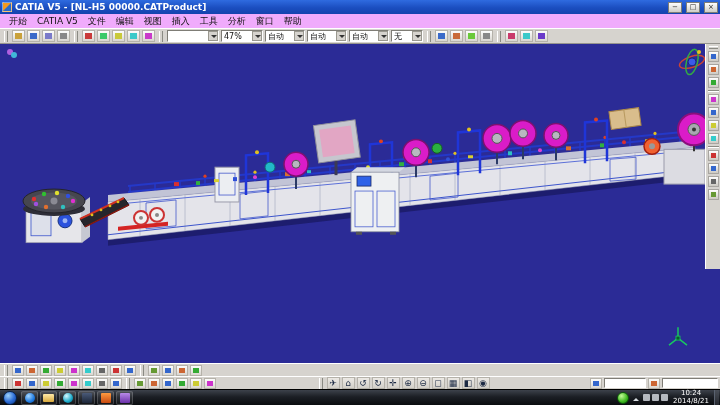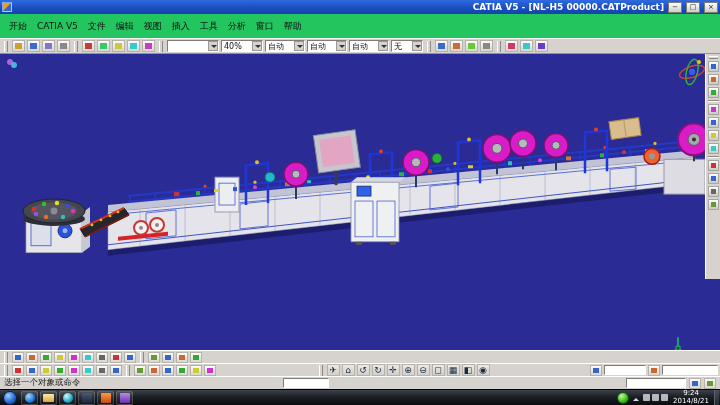--- a/index.html
+++ b/index.html
@@ -5,25 +5,25 @@
   * { margin:0; padding:0; box-sizing:border-box; }
   html,body { width:720px; height:405px; overflow:hidden; }
   body { font-family:"DejaVu Sans","Liberation Sans",sans-serif; font-size:9px; background:#000; }
   .app { width:720px; height:405px; display:flex; flex-direction:column; }
   .spacer { flex:1; }
   .grip { width:4px; height:11px; border-left:1px solid #fff; border-right:1px solid #8a8a83; margin:0 2px; }
 
   
   .titlebar { height:14px; background:linear-gradient(#2f6be0,#1b4ec0 55%,#1443ae); display:flex; align-items:center; padding:0 2px; gap:3px; }
   .app-ico { width:10px; height:10px; background:linear-gradient(135deg,#f59a1f 45%,#2a6ac8 55%); border:1px solid rgba(255,255,255,.4); }
-  .title { color:#fff; font-size:9px; font-weight:bold; flex:1; white-space:nowrap; overflow:hidden;text-align:right; }
+  .title { color:#fff; font-size:9px; font-weight:bold; flex:1; white-space:nowrap; overflow:hidden; }
   .winbtn { width:14px; height:11px; background:linear-gradient(#fefefe,#cfcdc6); border:1px solid #7d7d78; font-size:7px; line-height:9px; text-align:center; color:#222; margin-left:1px; }
 
   
-  .menubar { height:25px; background:#22c55e; border-bottom:1px solid #fff; display:flex; align-items:center; padding-left:4px; }
+  .menubar { height:15px; background:#f0abfc; border-bottom:1px solid #fff; display:flex; align-items:center; padding-left:4px; }
   .menu-item { padding:0 5px; color:#111; white-space:nowrap; }
 
   
   .toolbar { height:15px; background:#d6d3ce; border-bottom:1px solid #96948e; display:flex; align-items:center; padding:0 2px; gap:2px; }
   .tbico { width:13px; height:12px; border:1px solid #b5b2aa; background:linear-gradient(#fcfcfb,#d9d6d0); position:relative; }
   .tbico::after { content:""; position:absolute; inset:2px; background:var(--c,#47c); }
   .combo { height:12px; background:#fff; border:1px solid; border-color:#7f7d76 #fff #fff #7f7d76; display:flex; align-items:center; font-size:8px; color:#111; padding-left:2px; }
   .combo .ctext { flex:1; overflow:hidden; white-space:nowrap; }
   .combo .arr { width:10px; height:10px; background:#d6d3ce; border:1px solid #9a988f; position:relative; margin-left:1px; }
   .combo .arr::after { content:""; position:absolute; left:2px; top:3px; border:3px solid transparent; border-top-color:#333; }
@@ -102,21 +102,21 @@
     <span class="tbico" style="--c:#3ac96a"></span>
     <span class="tbico" style="--c:#c9c93a"></span>
     <span class="tbico" style="--c:#3ac9c9"></span>
     <span class="tbico" style="--c:#c93ac9"></span>
     <span class="grip"></span>
     <span class="combo" style="width:52px">
         <span class="ctext"></span>
         <span class="arr"></span>
       </span>
     <span class="combo" style="width:42px">
-        <span class="ctext">40%</span>
+        <span class="ctext">47%</span>
         <span class="arr"></span>
       </span>
     <span class="combo" style="width:40px">
         <span class="ctext">自动</span>
         <span class="arr"></span>
       </span>
     <span class="combo" style="width:40px">
         <span class="ctext">自动</span>
         <span class="arr"></span>
       </span>
@@ -378,29 +378,20 @@
     <span class="vico">▦</span>
     <span class="vico">◧</span>
     <span class="vico">◉</span>
     <span class="spacer"></span>
     <span class="sico" style="--c:#36c"></span>
     <span class="input" style="width:42px"></span>
     <span class="sico" style="--c:#c63"></span>
     <span class="input" style="width:56px"></span>
   </div>
 
-  <div class="statusbar">
-    <span>选择一个对象或命令</span>
-    <span class="input mid-input"></span>
-    <span class="rgrp">
-      <span class="input" style="width:60px"></span>
-      <span class="sico" style="--c:#36c"></span>
-      <span class="sico" style="--c:#693"></span>
-    </span>
-  </div>
 
   <div class="taskbar">
     <span class="orb"></span>
     <span class="task-ico">
         <span class="ie"></span>
       </span>
     <span class="task-ico">
         <span class="folder"></span>
       </span>
     <span class="task-ico">
@@ -415,19 +406,19 @@
     <span class="task-ico">
         <span class="appvio"></span>
       </span>
     <span class="spacer"></span>
     <span class="ball"></span>
     <span class="tray-up"></span>
     <span class="tico"></span>
     <span class="tico"></span>
     <span class="tico"></span>
     <span class="clock">
-      <div>9:24</div>
+      <div>10:24</div>
       <div>2014/8/21</div>
     </span>
     <span class="showdesk"></span>
   </div>
 
 </div>
 
 </body></html>

